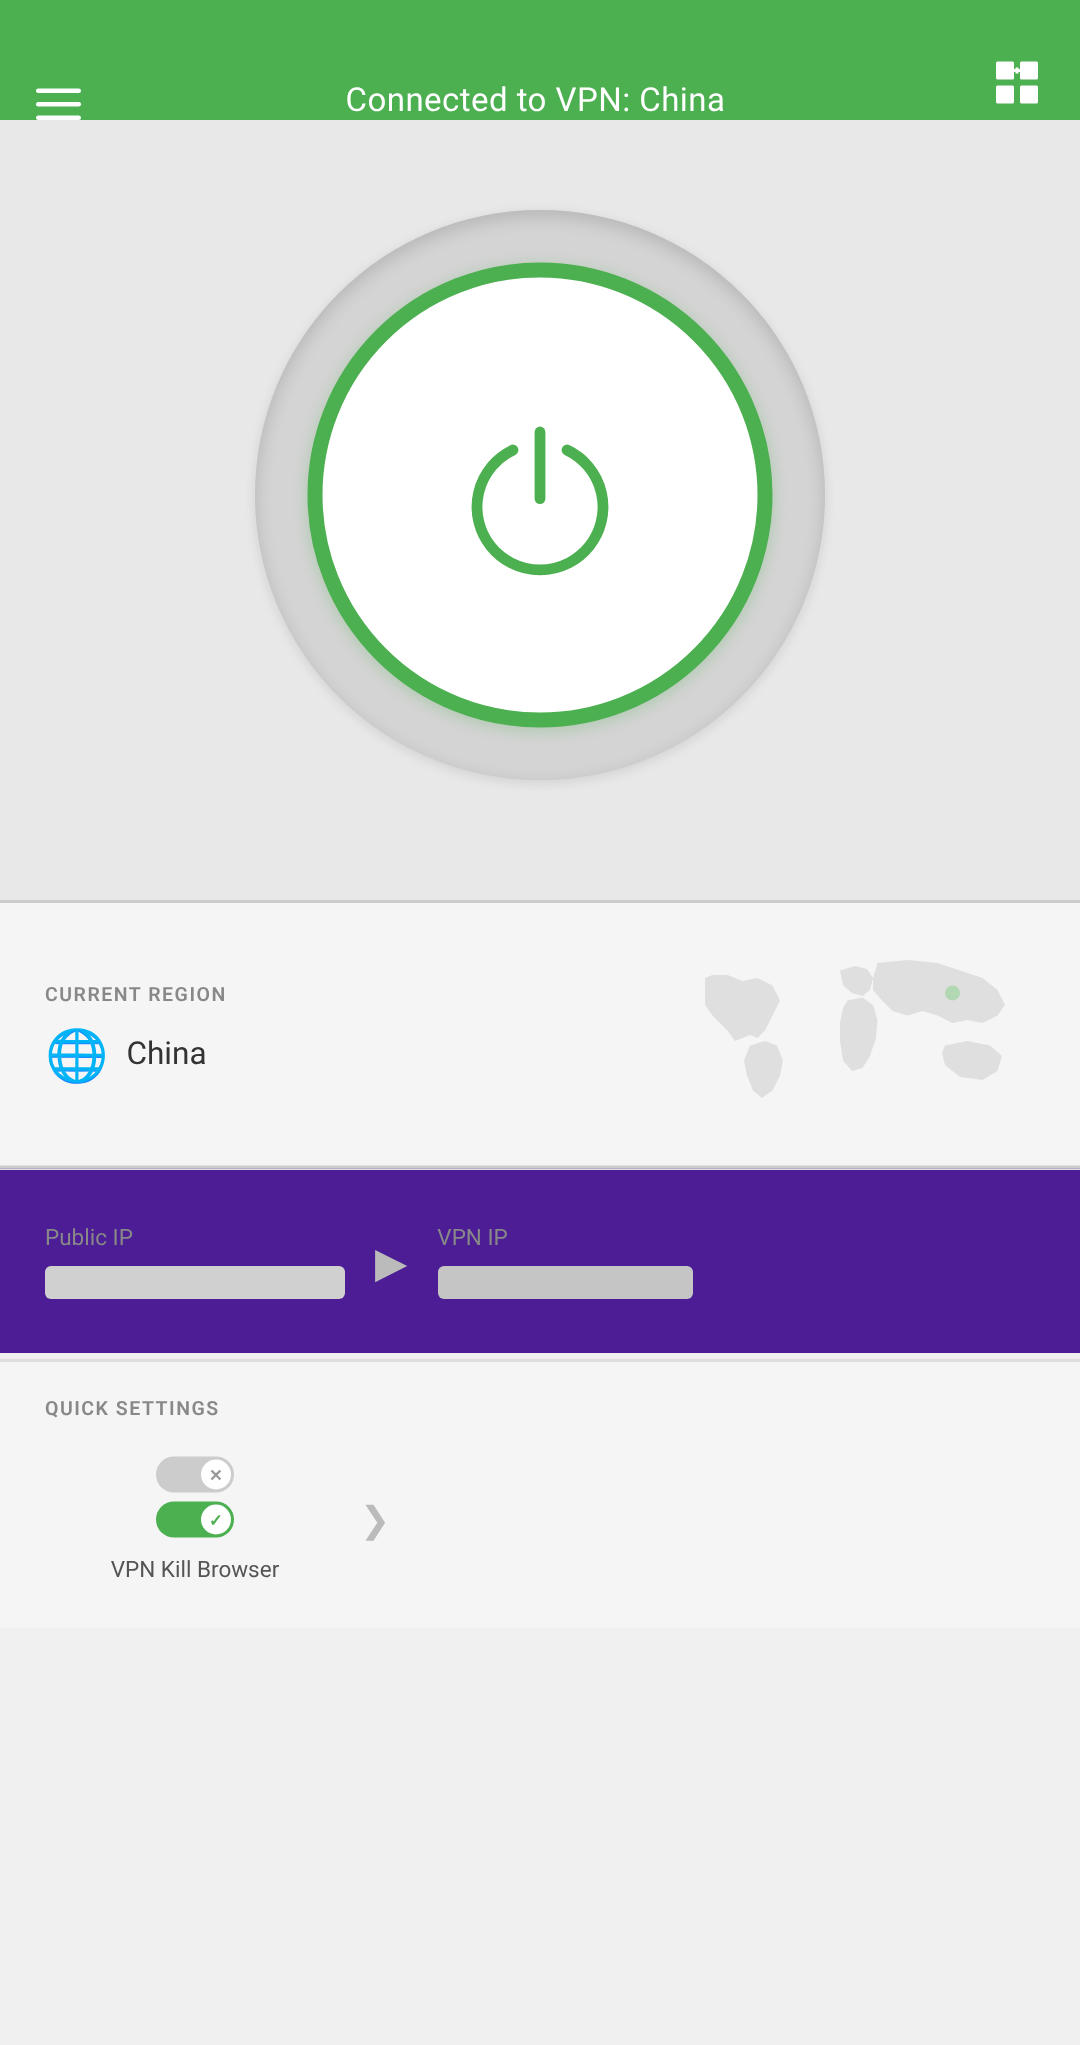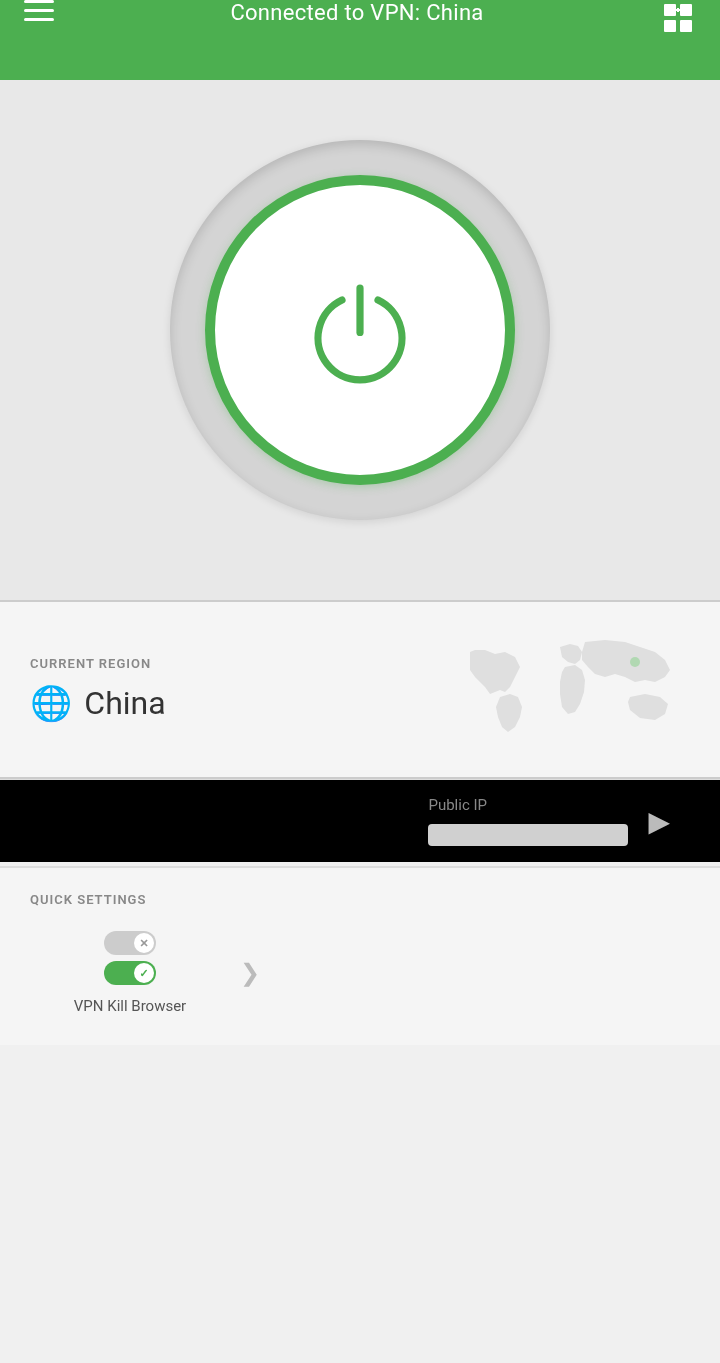--- a/index.html
+++ b/index.html
@@ -9,21 +9,21 @@
       font-family: -apple-system, BlinkMacSystemFont, 'Roboto', sans-serif;
       background: #f0f0f0;
       overflow-x: hidden;
     }
 
     
     .header {
       background: #4CAF50;
       height: 80px;
       display: flex;
-      align-items: flex-start;
+      align-items: flex-end;
       justify-content: space-between;
       padding: 0 24px;
     }
     .header-menu-icon {
       display: flex;
       flex-direction: column;
       gap: 6px;
       cursor: pointer;
     }
     .header-menu-icon span {
@@ -106,32 +106,32 @@
     }
     .region-country {
       display: flex;
       align-items: center;
       gap: 12px;
     }
     .globe-icon {
       font-size: 34px;
     }
     .region-name {
-      font-size: 32px;
+      font-size: 21px;
       color: #333;
       font-weight: 400;
     }
 
     
     .ip-section {
-      background: #000000;
-      padding: 16px 30px;
-      display: flex;
-      align-items: center;
-      justify-content: flex-end;
+      background: #4c1d95;
+      padding: 36px 30px;
+      display: flex;
+      align-items: center;
+      justify-content: flex-start;
       border-top: 1px solid #ddd;
     }
     .ip-block {}
     .ip-label {
       font-size: 15px;
       color: #888;
       margin-bottom: 10px;
     }
     .ip-value {
       height: 22px;
@@ -339,20 +339,24 @@
 </section>
 
 <div class="divider"></div>
 
 <section class="ip-section">
   <div class="ip-block">
     <div class="ip-label">Public IP</div>
     <div class="ip-value"></div>
   </div>
   <div class="ip-arrow">▶</div>
+  <div class="ip-block-right">
+    <div class="ip-label">VPN IP</div>
+    <div class="ip-value-right"></div>
+  </div>
 </section>
 
 <section class="quick-settings-section">
   <div class="quick-settings-label">QUICK SETTINGS</div>
   <div class="quick-settings-items">
 
     <div class="qs-item">
       <div class="toggle-group">
         <div class="toggle-off">
           <div class="toggle-off-knob">

